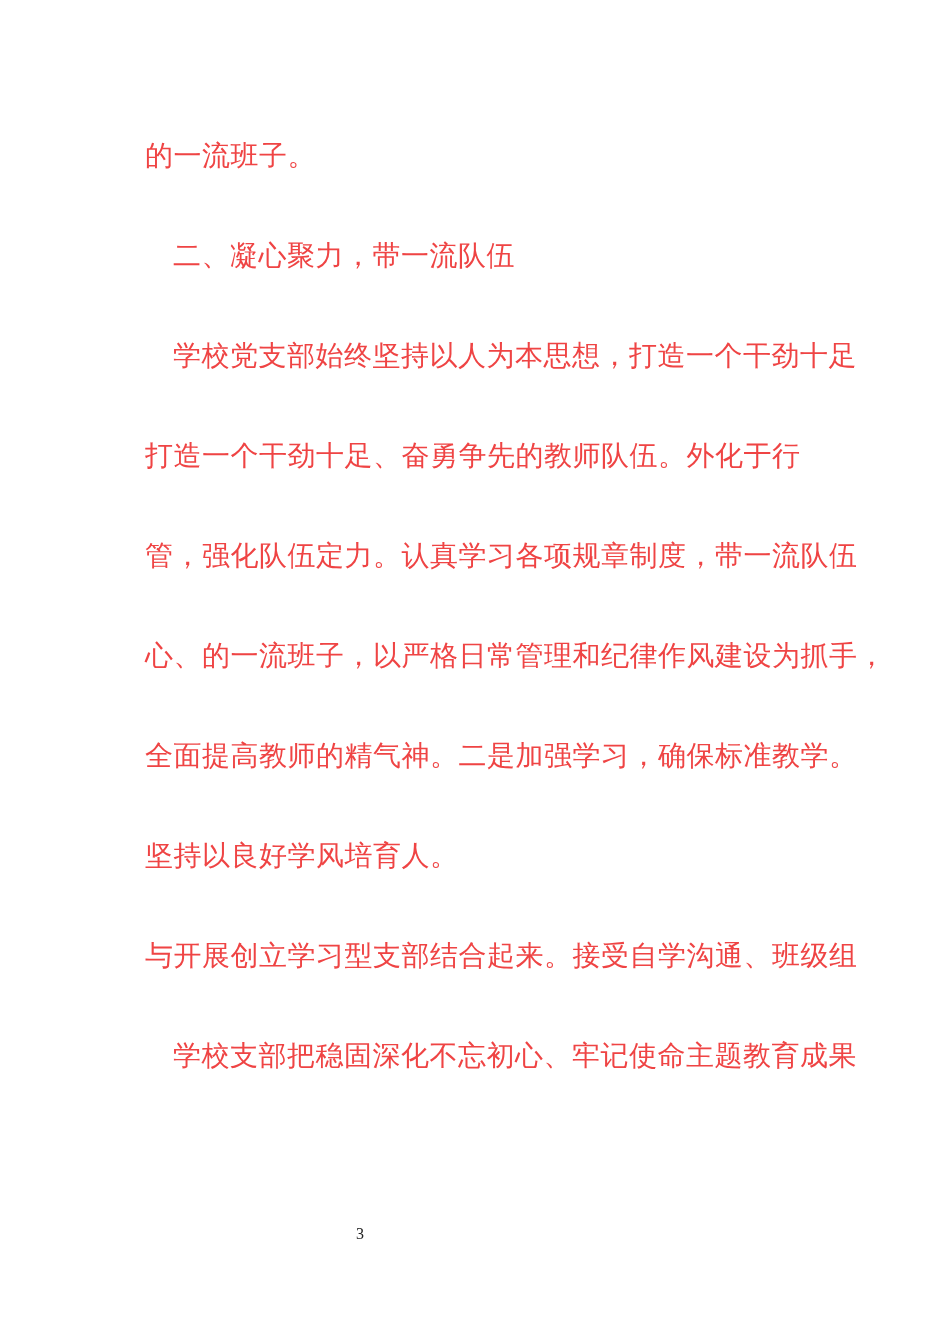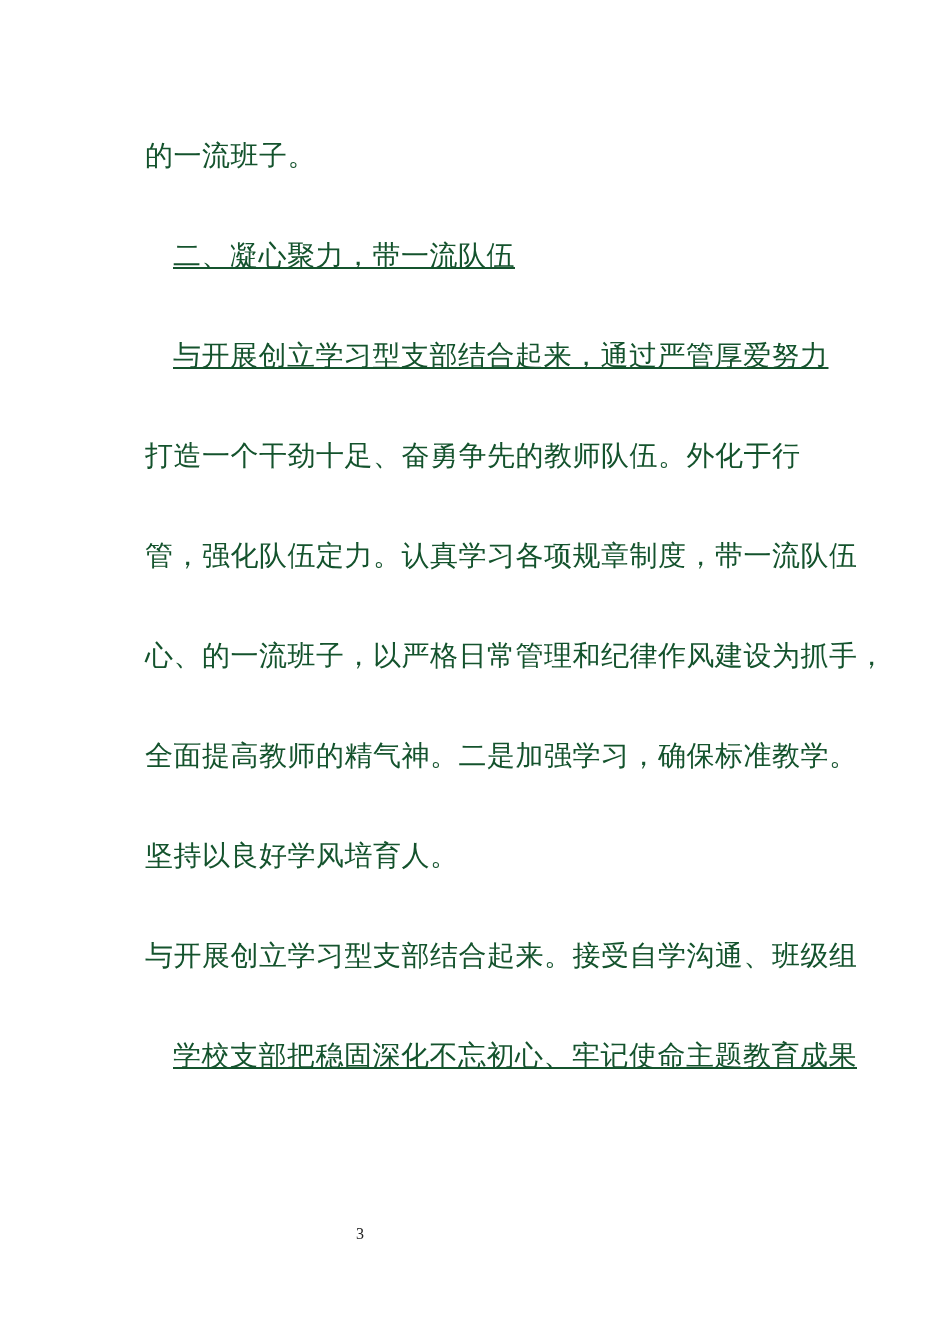--- a/index.html
+++ b/index.html
@@ -21,25 +21,24 @@
     left: 145px;
     top: 106px;
     width: 676px;
   }
   .line {
     height: 100px;
     line-height: 100px;
     font-size: 28px;
     letter-spacing: 0.5px;
     white-space: nowrap;
-    color: #14532d;
+    color: #ef4444;
   }
   .line.indent {
     padding-left: 28px;
-    text-decoration: underline;
   }
   .line.heading {
     font-weight: normal; 
   }
   .page-number {
     position: absolute;
     left: 345px;
     top: 1224px;
     width: 30px;
     text-align: center;
@@ -52,21 +51,21 @@
 </head>
 <body>
 
 <div class="page">
 
   <div class="text-block">
     <div class="line">的一流班子。</div>
 
     <div class="line indent heading">二、凝心聚力，带一流队伍</div>
 
-    <div class="line indent">与开展创立学习型支部结合起来，通过严管厚爱努力</div>
+    <div class="line indent">学校党支部始终坚持以人为本思想，打造一个干劲十足</div>
 
     <div class="line">打造一个干劲十足、奋勇争先的教师队伍。外化于行</div>
 
     <div class="line">管，强化队伍定力。认真学习各项规章制度，带一流队伍</div>
 
     <div class="line">心、的一流班子，以严格日常管理和纪律作风建设为抓手，</div>
 
     <div class="line">全面提高教师的精气神。二是加强学习，确保标准教学。</div>
 
 

